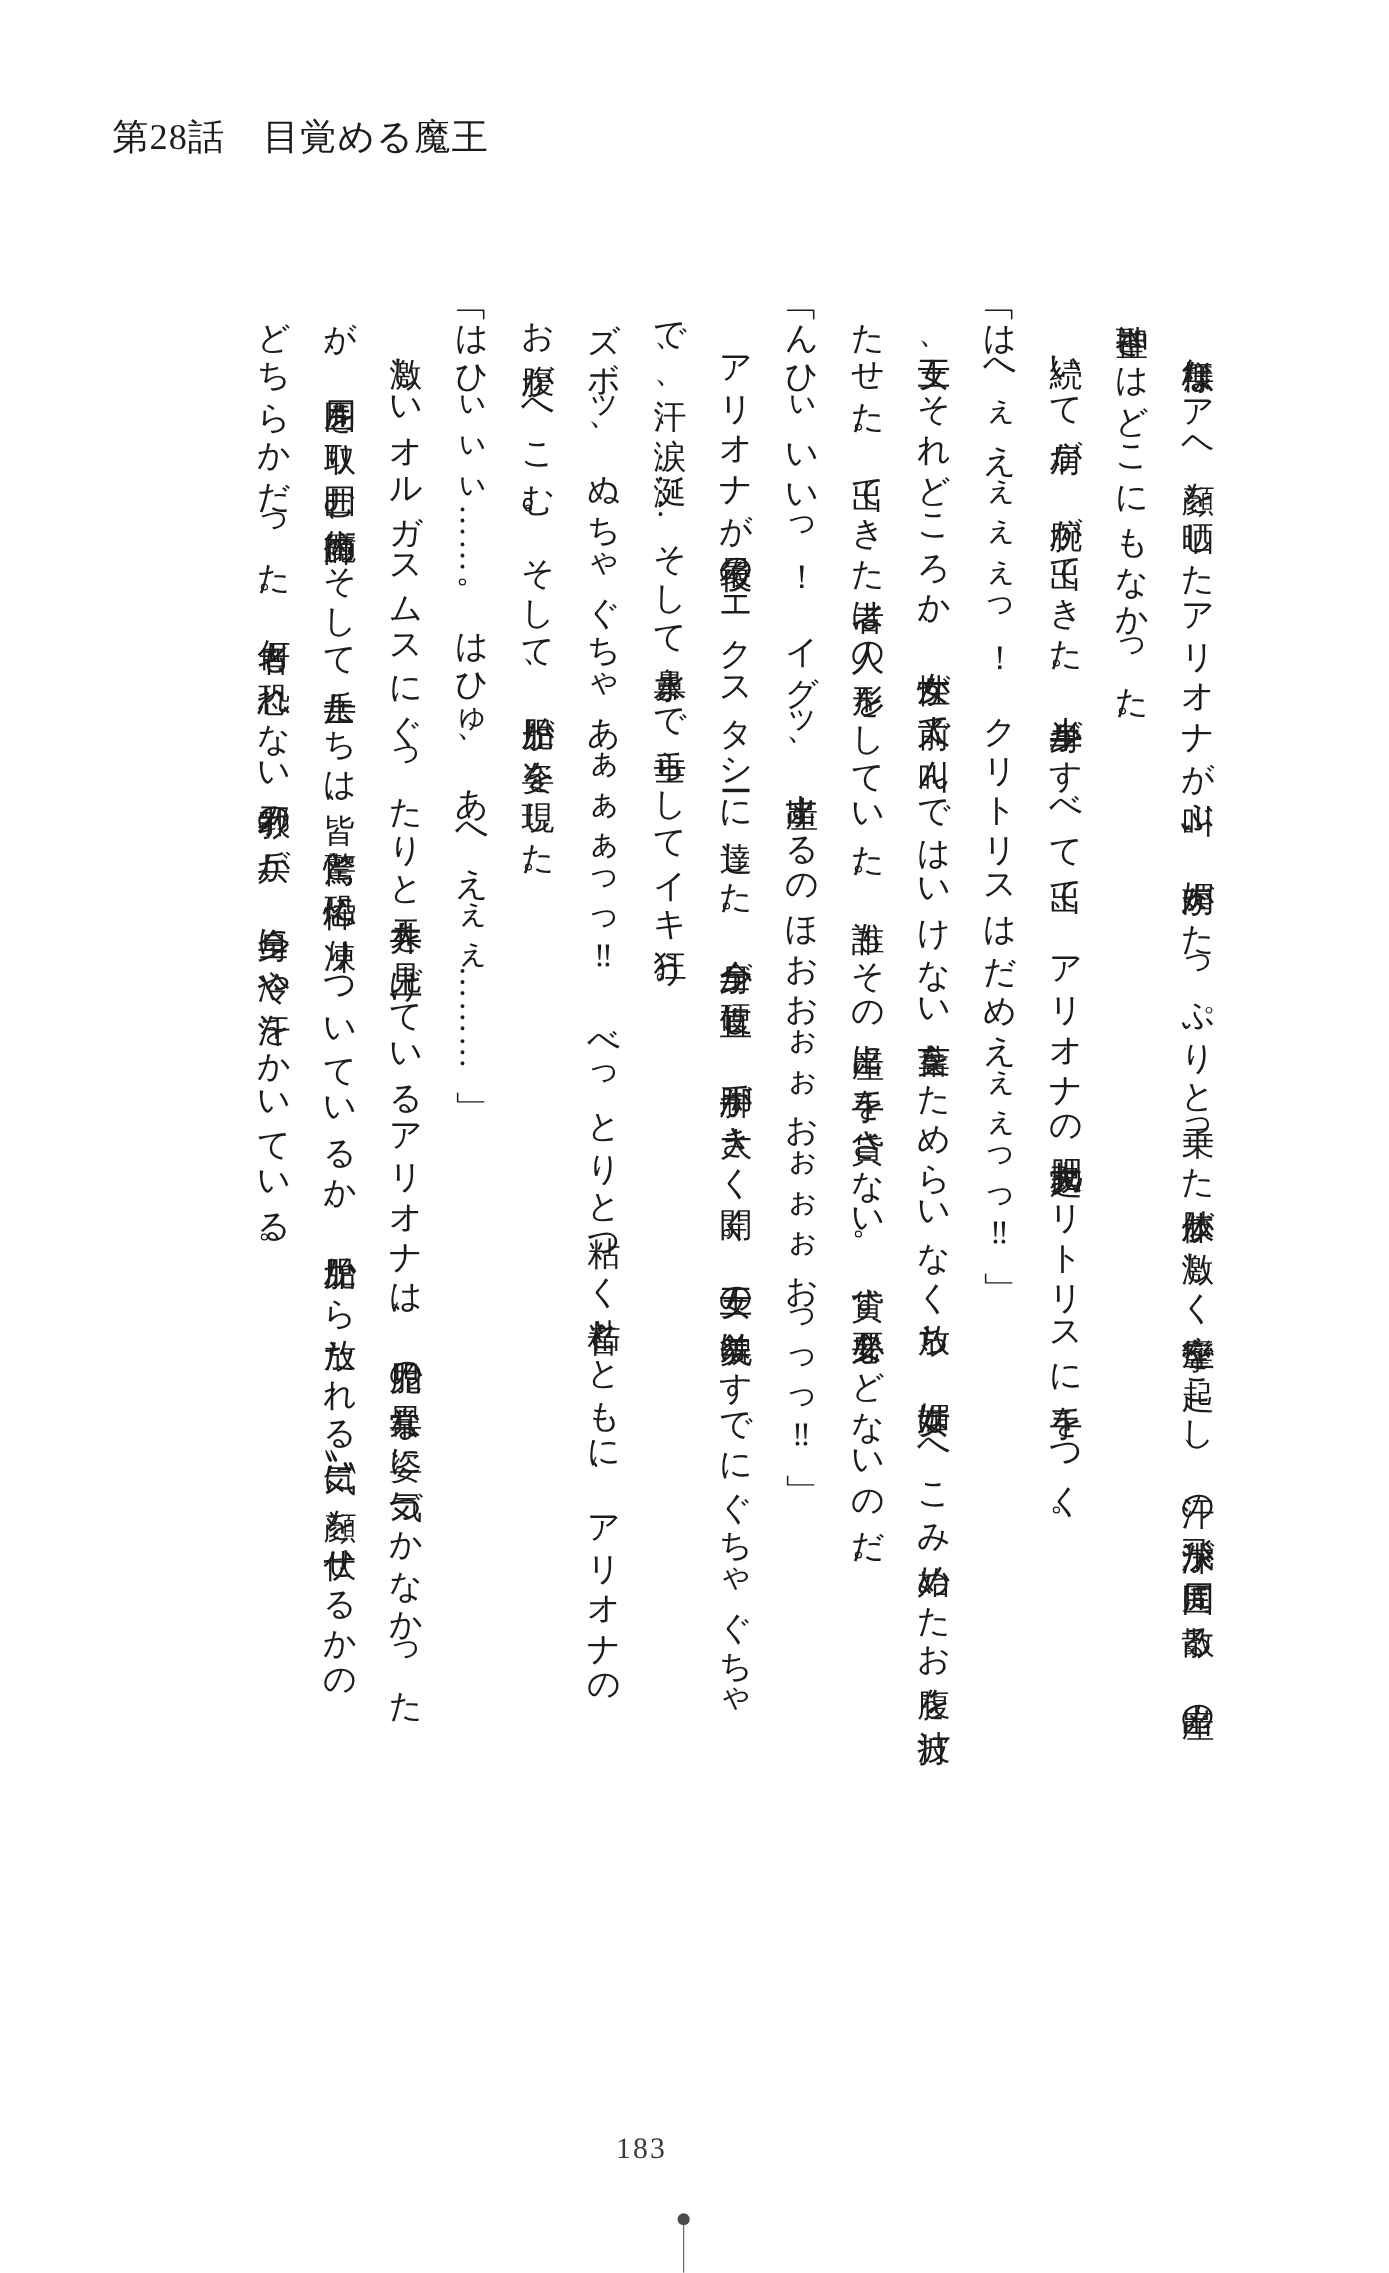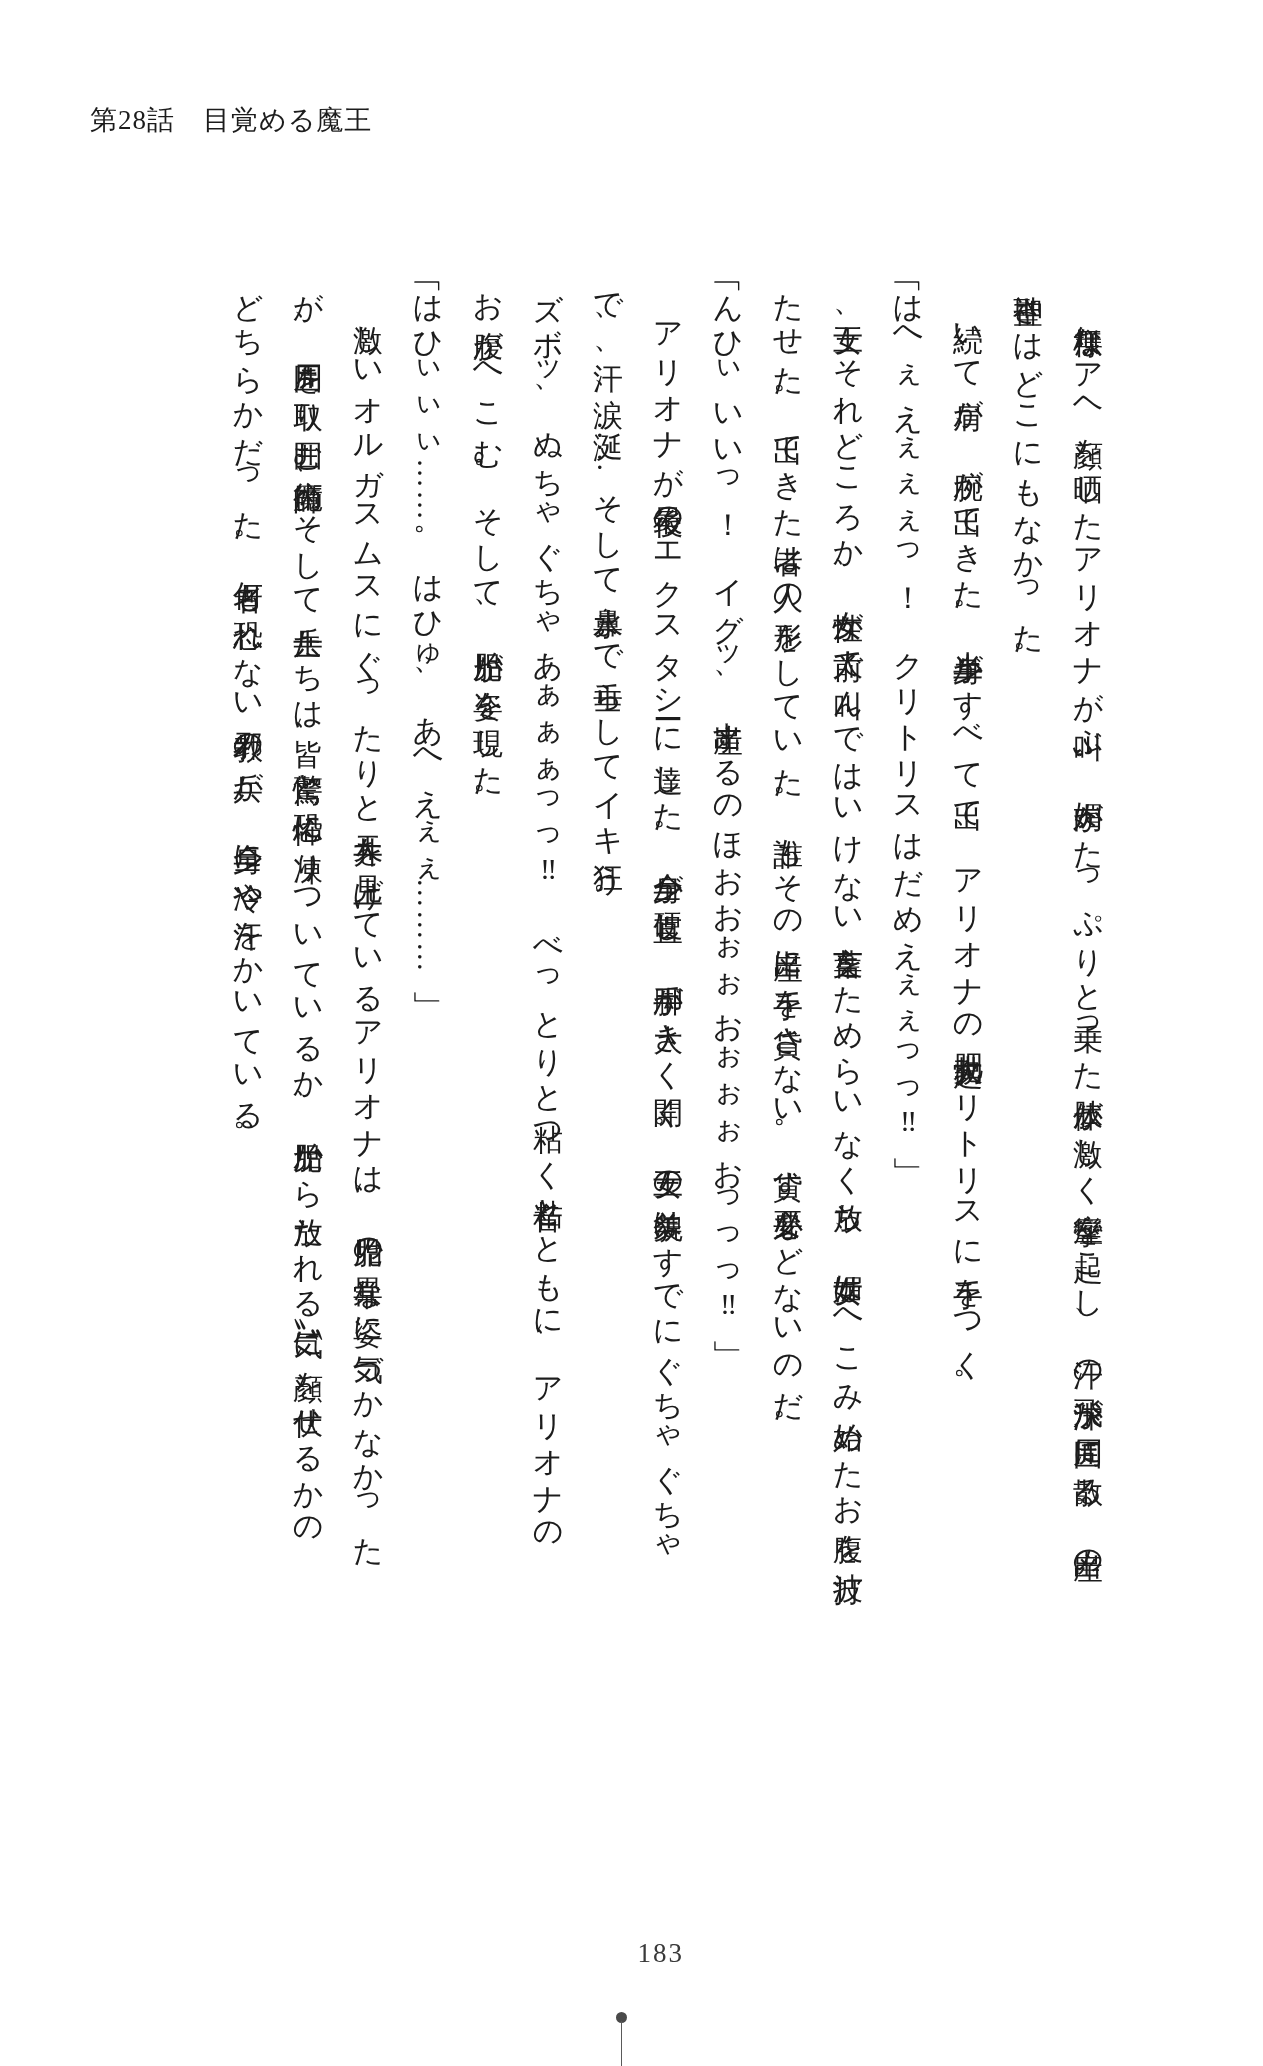--- a/index.html
+++ b/index.html
@@ -15,23 +15,23 @@
     font-family: "Liberation Serif", "DejaVu Serif", serif;
   }
   .page {
     position: absolute;
     inset: 0;
     background: #ffffff;
     color: #1c1c1c;
   }
   .chapter-header {
     position: absolute;
-    left: 90px;
+    left: 102px;
     top: 102px;
-    font-size: 27px;
+    font-size: 33px;
     letter-spacing: 1px;
     color: #1c1c1c;
     white-space: pre;
   }
   .text-block {
     position: absolute;
     top: 272px;
     right: 145px;
     width: 1080px;
     height: 1296px;
@@ -47,21 +47,21 @@
     padding: 0;
   }
   .para.indent {
     text-indent: 1em;
   }
   .page-number {
     position: absolute;
     left: 560px;
     top: 1938px;
     width: 124px;
-    text-align: right;
+    text-align: left;
     font-size: 27px;
     letter-spacing: 2px;
     color: #3a3a3a;
   }
   .footer-dot {
     position: absolute;
     left: 616px;
     top: 2012px;
     width: 11px;
     height: 11px;

